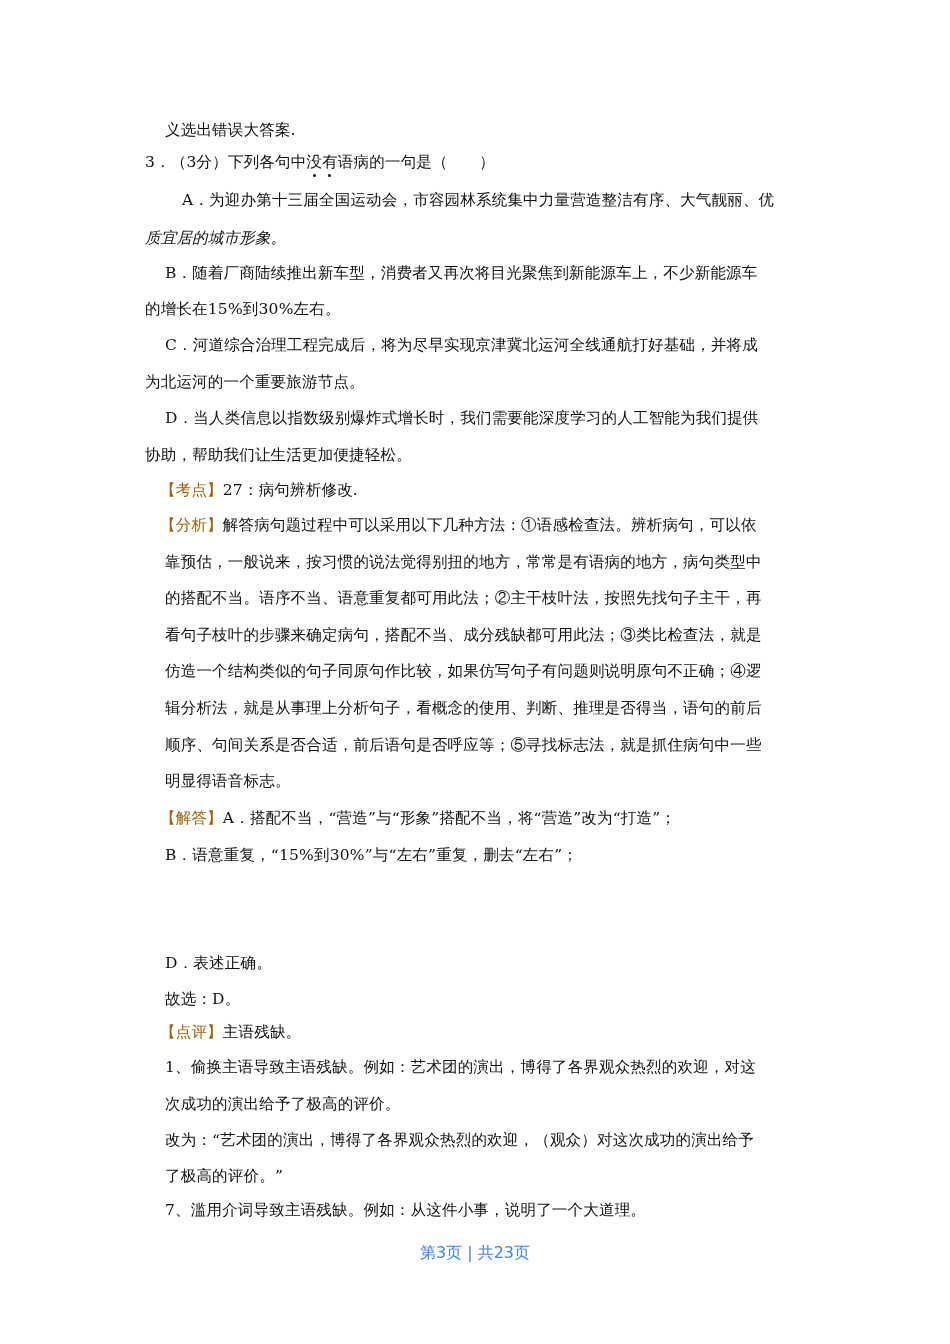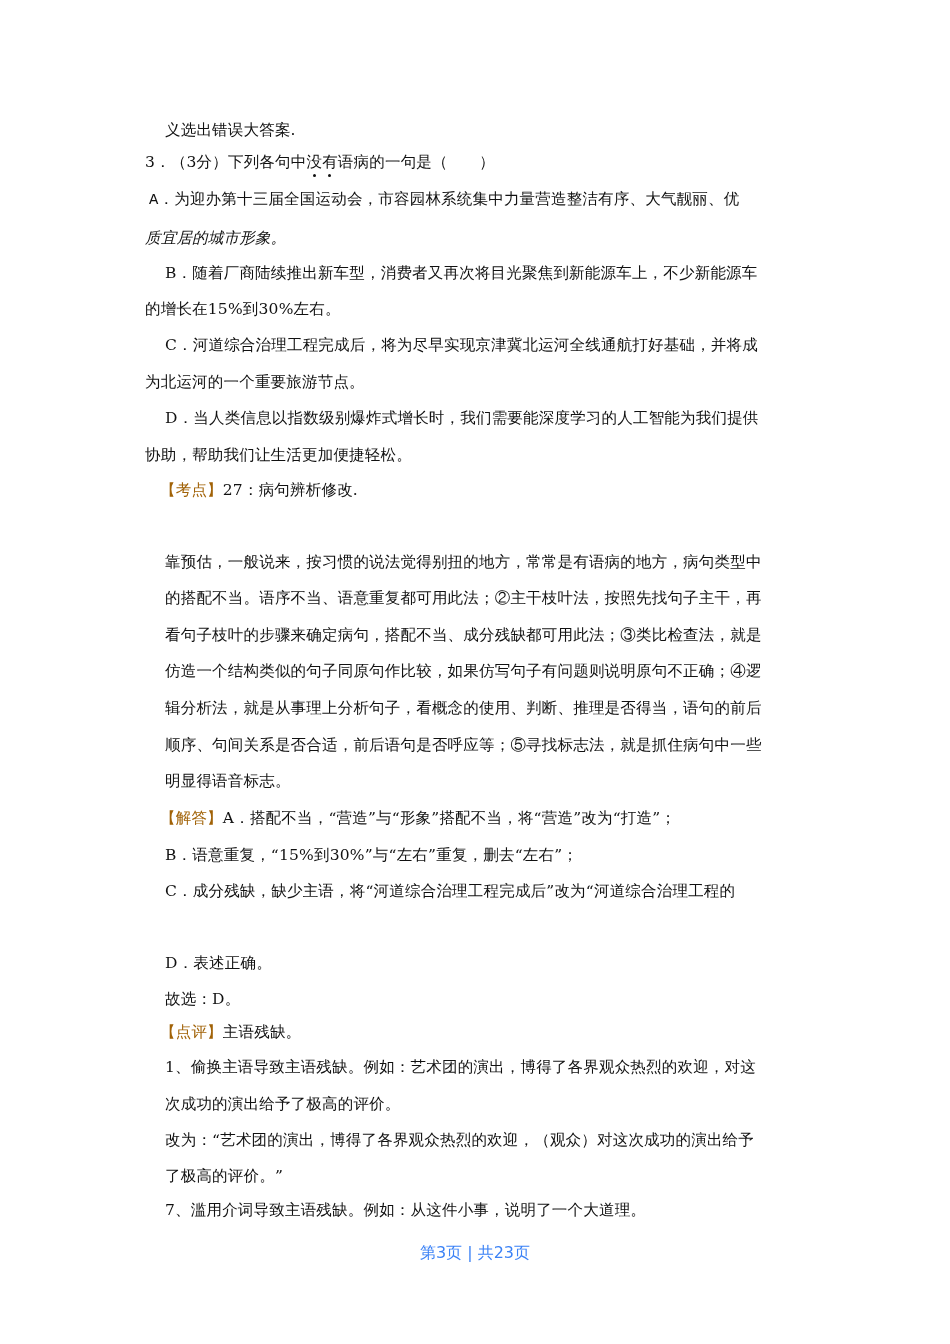--- a/index.html
+++ b/index.html
@@ -33,49 +33,51 @@
 <body>
 
 <div class="page">
 
   <div class="line" style="left:165px; top:120px;">义选出错误大答案.</div>
 
   <div class="line" style="left:145px; top:152px;">
     <span>3．</span><span>（3分）</span><span>下列各句中</span><span class="emph-dot">没</span><span class="emph-dot">有</span><span>语病的一句是（　　）</span>
   </div>
 
-  <div class="line" style="left:149px; top:190px;font-family:Liberation Mono, monospace;">A．为迎办第十三届全国运动会，市容园林系统集中力量营造整洁有序、大气靓丽、优</div>
+  <div class="line" style="left:182px; top:190px;">A．为迎办第十三届全国运动会，市容园林系统集中力量营造整洁有序、大气靓丽、优</div>
   <div class="line" style="left:145px; top:228px;font-style:italic;">质宜居的城市形象。</div>
 
   <div class="line" style="left:165px; top:263px;">B．随着厂商陆续推出新车型，消费者又再次将目光聚焦到新能源车上，不少新能源车</div>
   <div class="line" style="left:145px; top:299px;">的增长在15%到30%左右。</div>
 
   <div class="line" style="left:165px; top:335px;">C．河道综合治理工程完成后，将为尽早实现京津冀北运河全线通航打好基础，并将成</div>
   <div class="line" style="left:145px; top:372px;">为北运河的一个重要旅游节点。</div>
 
   <div class="line" style="left:165px; top:408px;">D．当人类信息以指数级别爆炸式增长时，我们需要能深度学习的人工智能为我们提供</div>
   <div class="line" style="left:145px; top:445px;">协助，帮助我们让生活更加便捷轻松。</div>
 
   <div class="line" style="left:160px; top:480px;">
     <span class="tag">【考点】</span><span>27：病句辨析修改.</span>
   </div>
 
+  <div class="line" style="left:160px; top:515px;">
+    <span class="tag">【分析】</span><span>解答病句题过程中可以采用以下几种方法：①语感检查法。辨析病句，可以依</span>
+  </div>
   <div class="line" style="left:165px; top:552px;">靠预估，一般说来，按习惯的说法觉得别扭的地方，常常是有语病的地方，病句类型中</div>
   <div class="line" style="left:165px; top:588px;">的搭配不当。语序不当、语意重复都可用此法；②主干枝叶法，按照先找句子主干，再</div>
   <div class="line" style="left:165px; top:625px;">看句子枝叶的步骤来确定病句，搭配不当、成分残缺都可用此法；③类比检查法，就是</div>
   <div class="line" style="left:165px; top:661px;">仿造一个结构类似的句子同原句作比较，如果仿写句子有问题则说明原句不正确；④逻</div>
   <div class="line" style="left:165px; top:698px;">辑分析法，就是从事理上分析句子，看概念的使用、判断、推理是否得当，语句的前后</div>
   <div class="line" style="left:165px; top:735px;">顺序、句间关系是否合适，前后语句是否呼应等；⑤寻找标志法，就是抓住病句中一些</div>
   <div class="line" style="left:165px; top:771px;">明显得语音标志。</div>
 
   <div class="line" style="left:160px; top:808px;">
     <span class="tag">【解答】</span><span>A．搭配不当，“营造”与“形象”搭配不当，将“营造”改为“打造”；</span>
   </div>
   <div class="line" style="left:165px; top:845px;">B．语意重复，“15%到30%”与“左右”重复，删去“左右”；</div>
-  <div class="line" style="left:165px; top:881px;">C．成分残缺，缺少主语，将“河道综合治理工程完成后”改为“河道综合治理工程的</div>
   <div class="line" style="left:165px; top:953px;">D．表述正确。</div>
   <div class="line" style="left:165px; top:989px;">故选：D。</div>
 
   <div class="line" style="left:160px; top:1022px;">
     <span class="tag">【点评】</span><span>主语残缺。</span>
   </div>
   <div class="line" style="left:165px; top:1057px;">1、偷换主语导致主语残缺。例如：艺术团的演出，博得了各界观众热烈的欢迎，对这</div>
   <div class="line" style="left:165px; top:1094px;">次成功的演出给予了极高的评价。</div>
   <div class="line" style="left:165px; top:1130px;">改为：“艺术团的演出，博得了各界观众热烈的欢迎，（观众）对这次成功的演出给予</div>
   <div class="line" style="left:165px; top:1166px;">了极高的评价。”</div>

